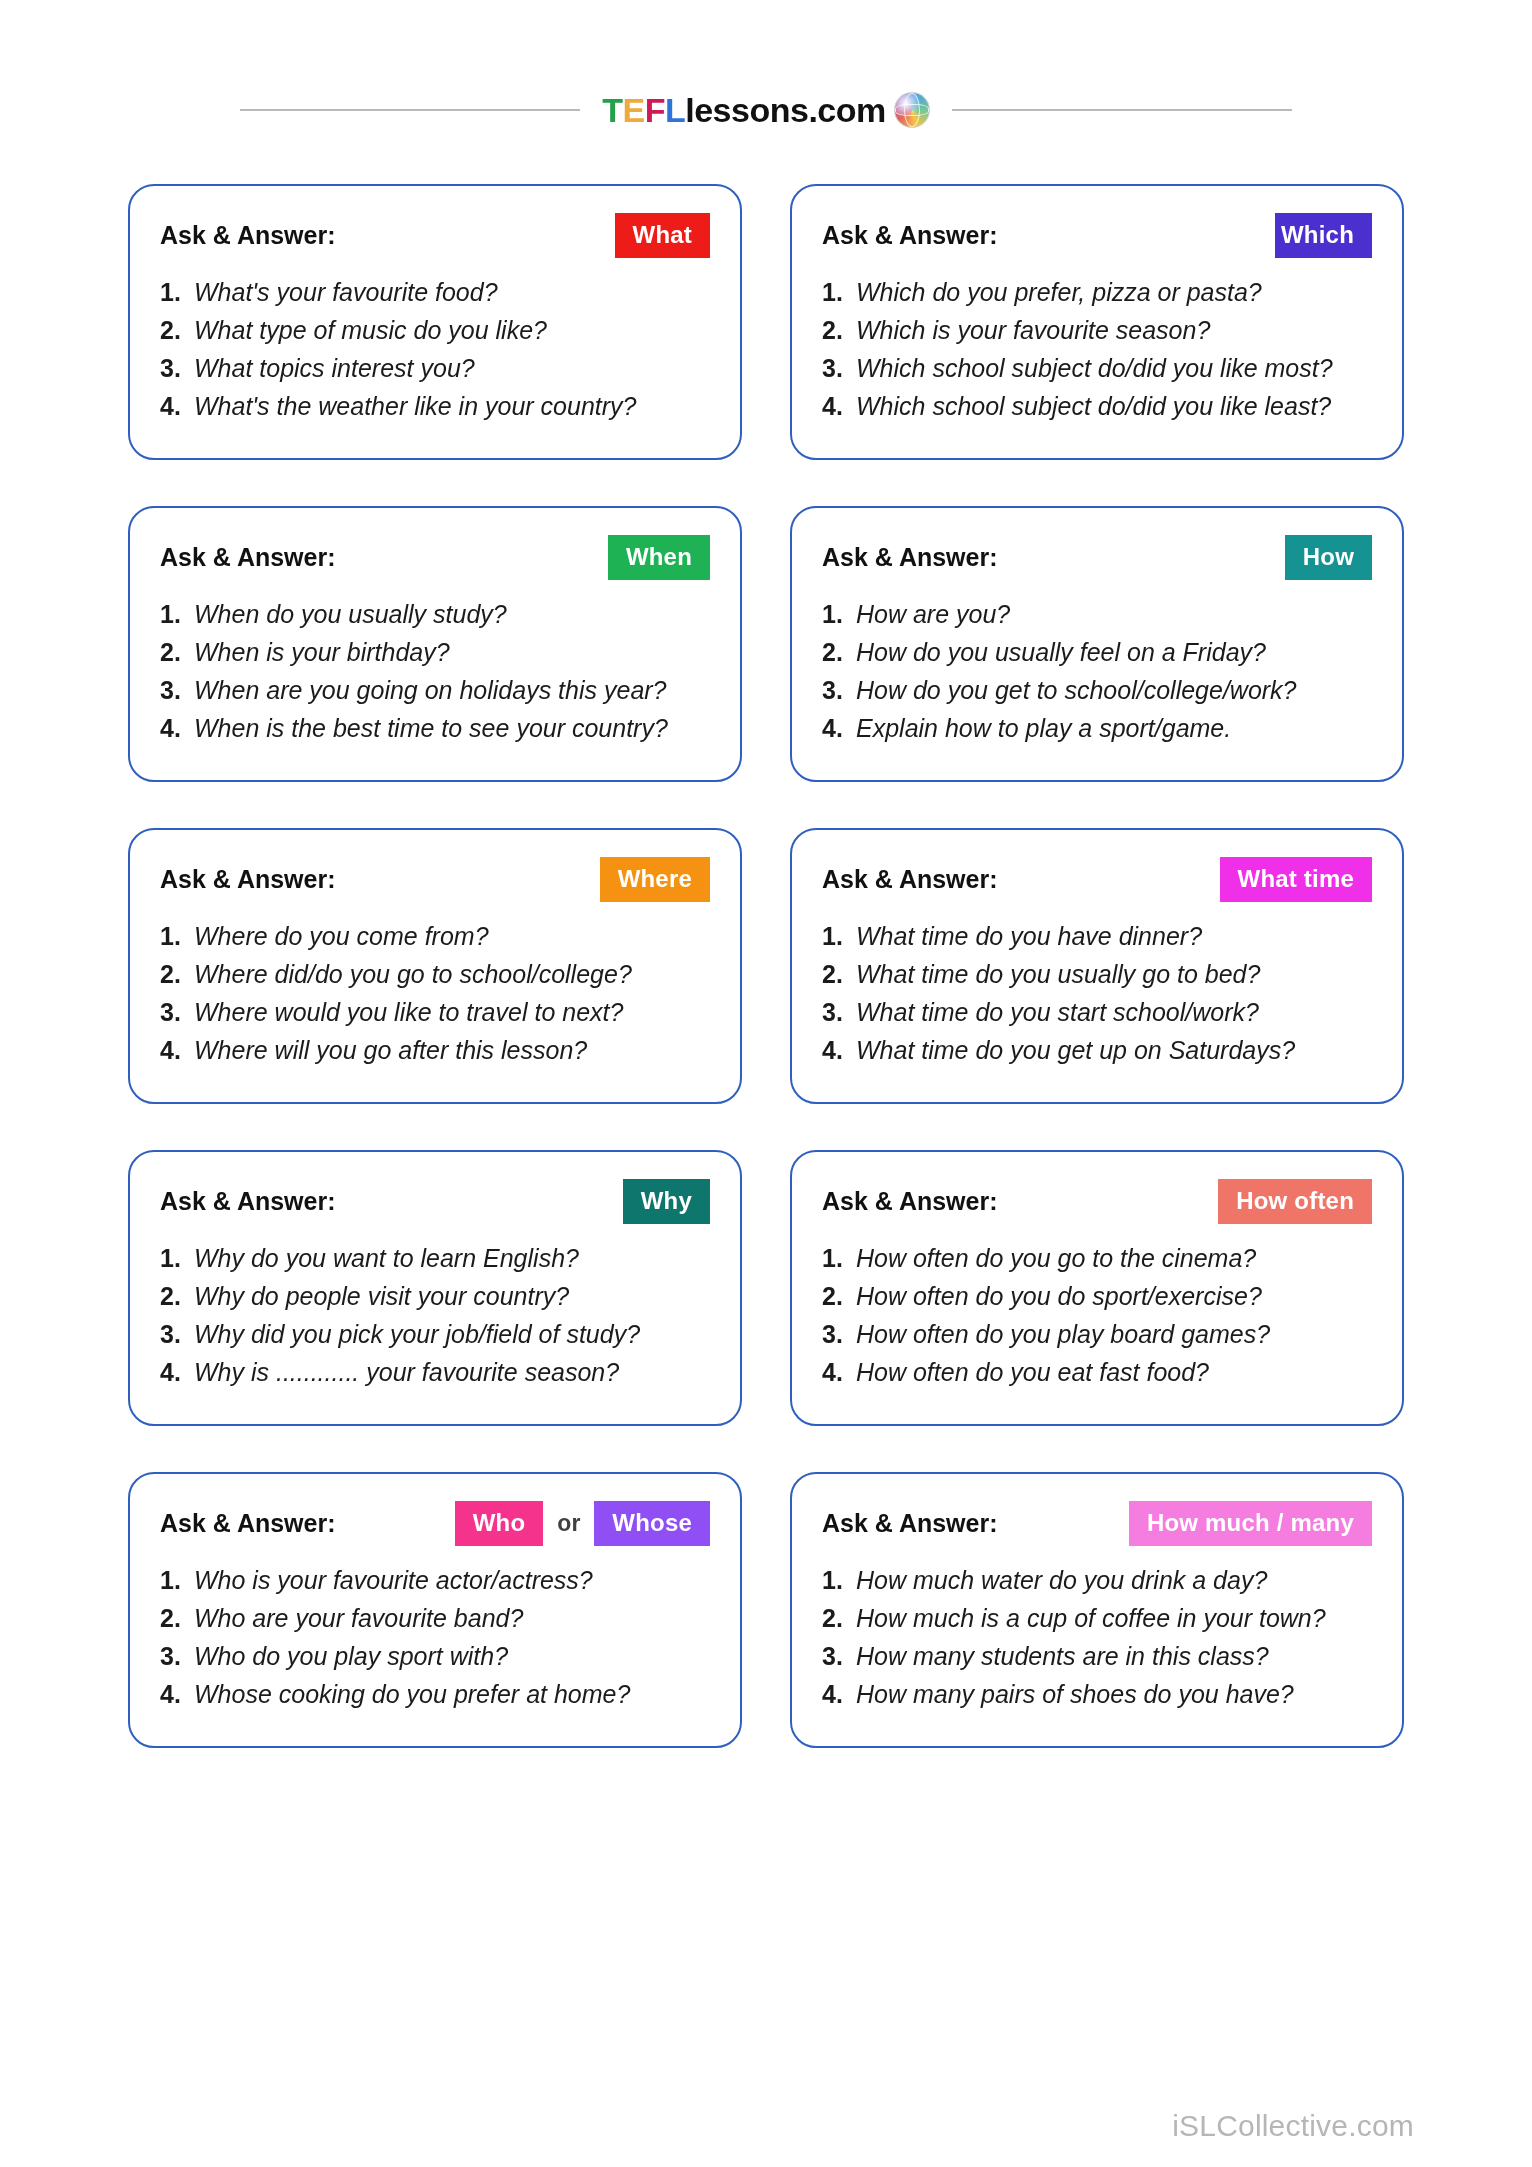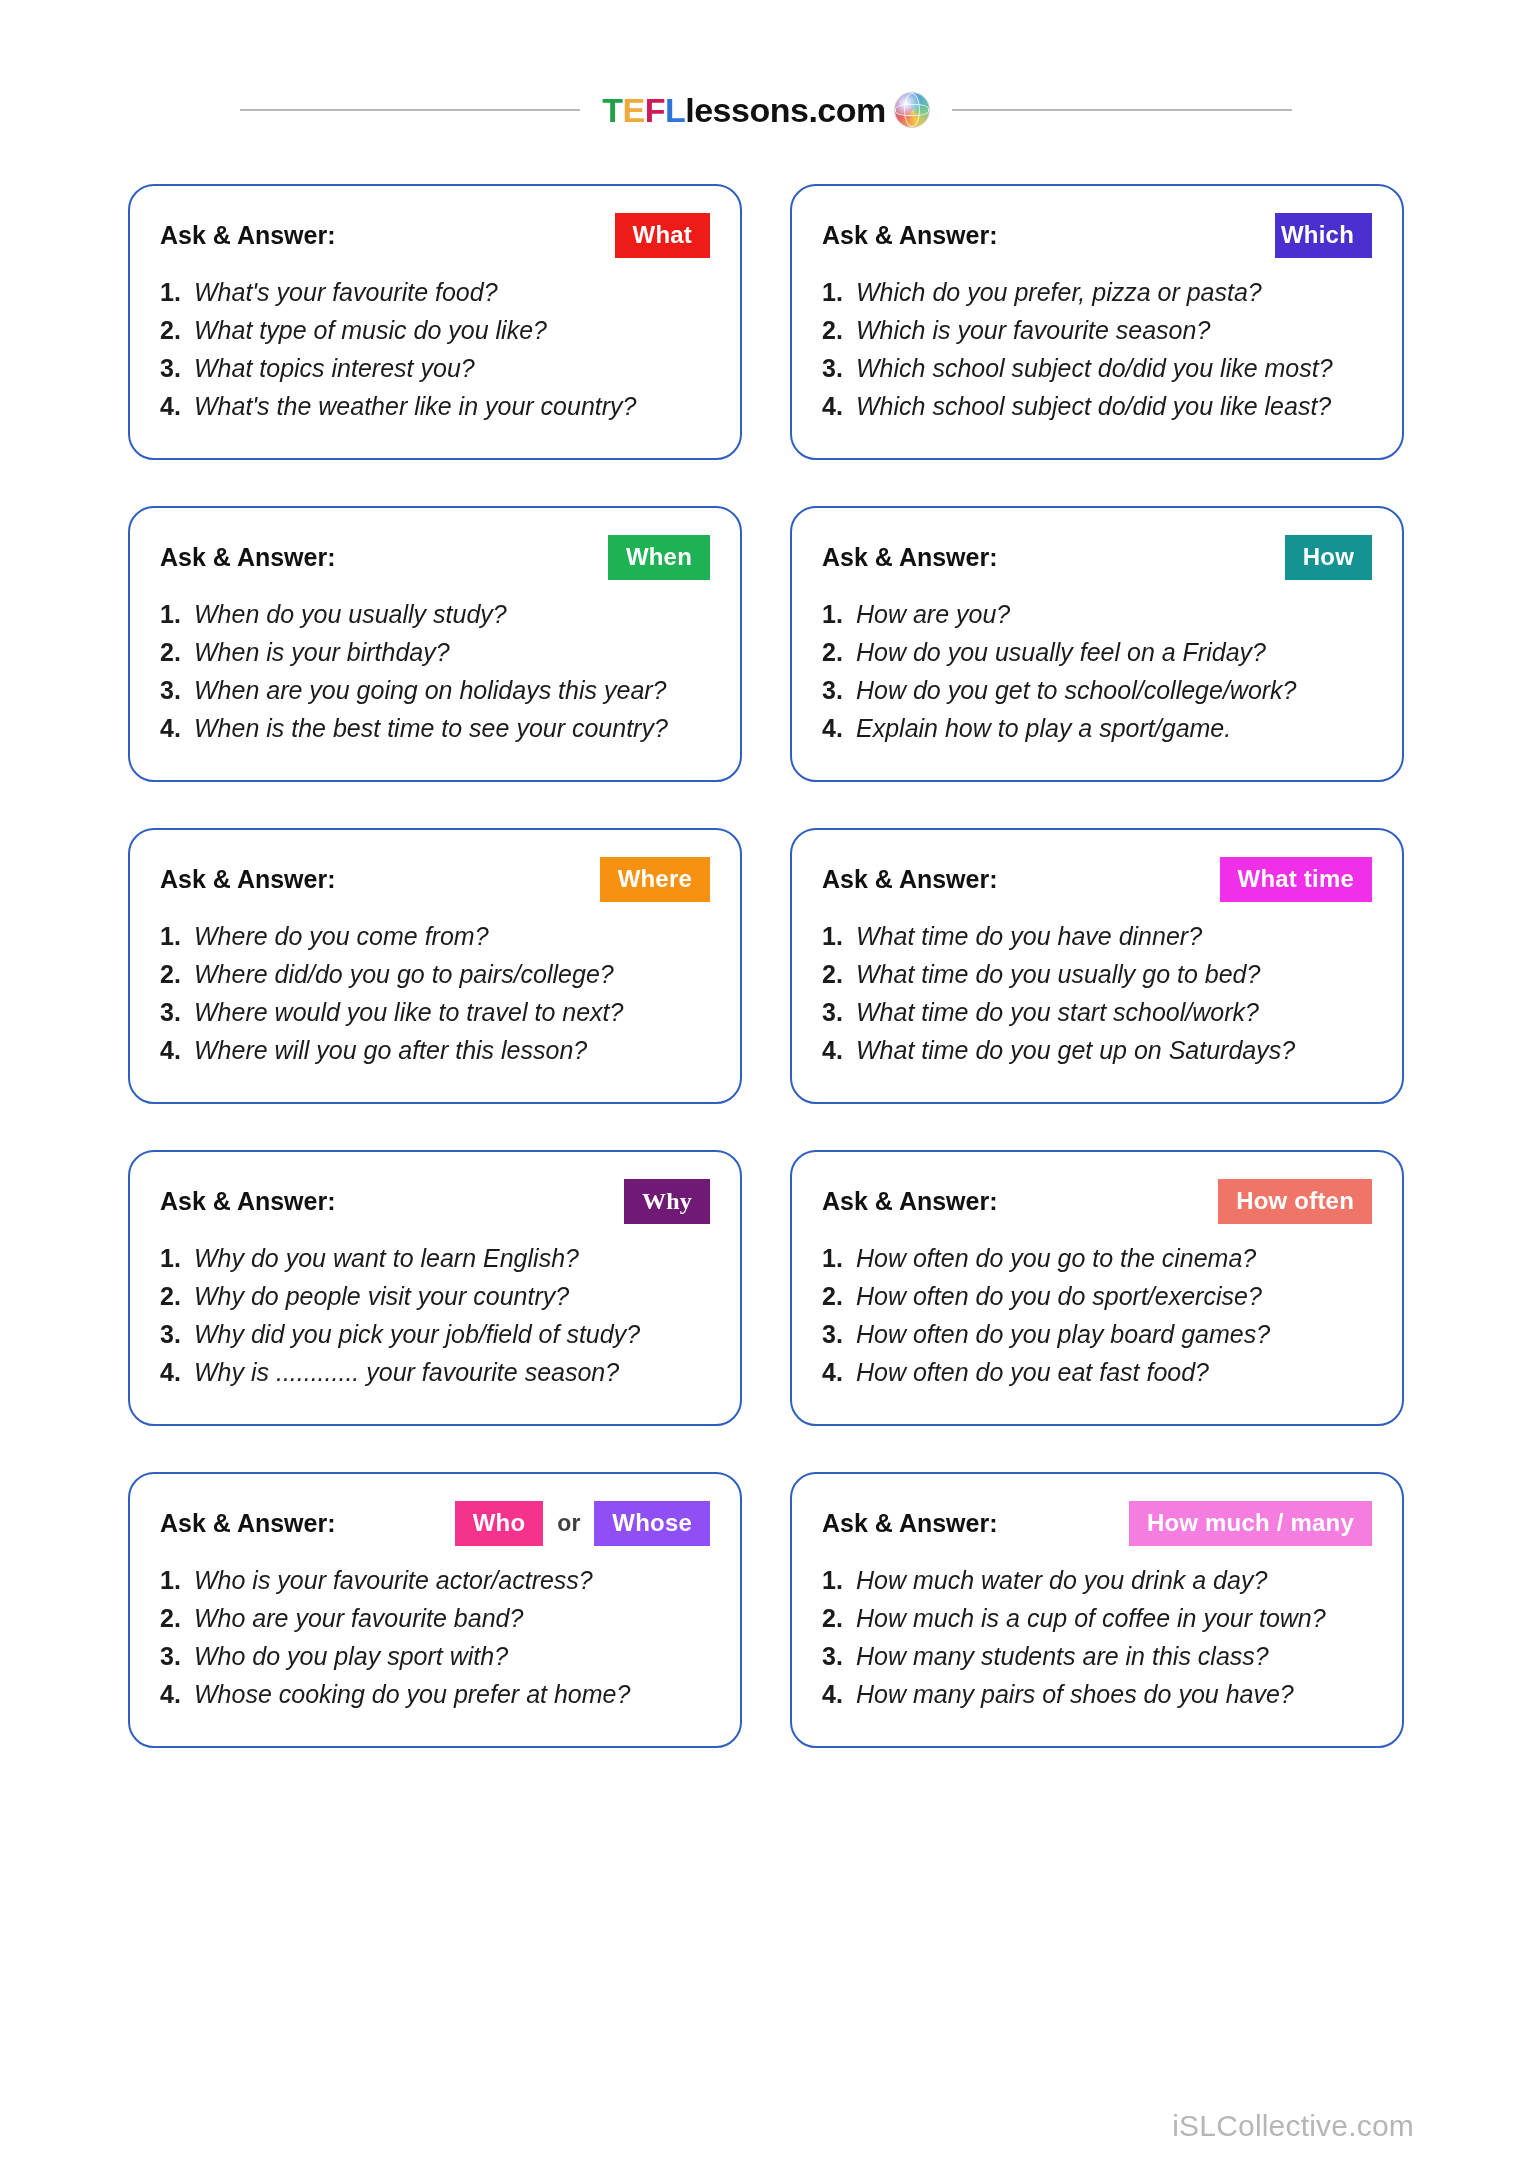--- a/index.html
+++ b/index.html
@@ -312,21 +312,21 @@
             <span class="badge" style="background: rgb(245, 146, 17);">Where</span>
           </div>
         </div>
         <ul class="q-list">
           <li class="q-item">
             <span class="q-num">1.</span>
             <span class="q-text">Where do you come from?</span>
           </li>
           <li class="q-item">
             <span class="q-num">2.</span>
-            <span class="q-text">Where did/do you go to pairs/college?</span>
+            <span class="q-text">Where did/do you go to school/college?</span>
           </li>
           <li class="q-item">
             <span class="q-num">3.</span>
             <span class="q-text">Where would you like to travel to next?</span>
           </li>
           <li class="q-item">
             <span class="q-num">4.</span>
             <span class="q-text">Where will you go after this lesson?</span>
           </li>
         </ul>
@@ -354,21 +354,21 @@
           <li class="q-item">
             <span class="q-num">4.</span>
             <span class="q-text">What time do you get up on Saturdays?</span>
           </li>
         </ul>
       </div>
       <div class="card">
         <div class="card-head">
           <span class="card-head-label">Ask &amp; Answer:</span>
           <div class="badge-holder">
-            <span class="badge" style="background: #701a75; font-family: Liberation Serif, serif;">Why</span>
+            <span class="badge" style="background: #0f766e;">Why</span>
           </div>
         </div>
         <ul class="q-list">
           <li class="q-item">
             <span class="q-num">1.</span>
             <span class="q-text">Why do you want to learn English?</span>
           </li>
           <li class="q-item">
             <span class="q-num">2.</span>
             <span class="q-text">Why do people visit your country?</span>

